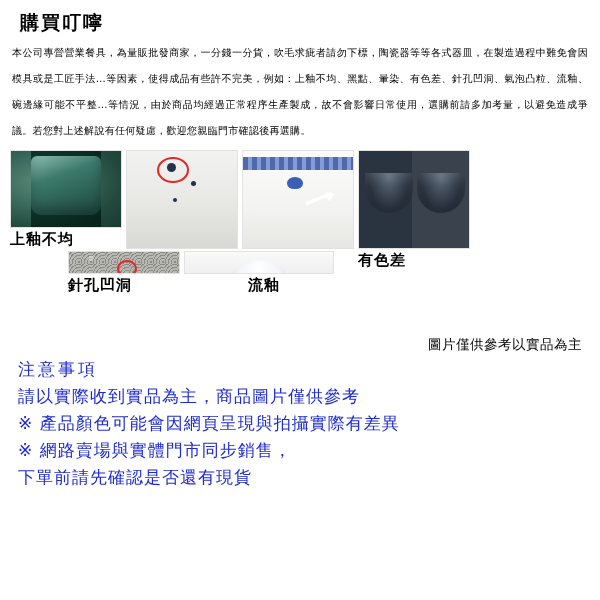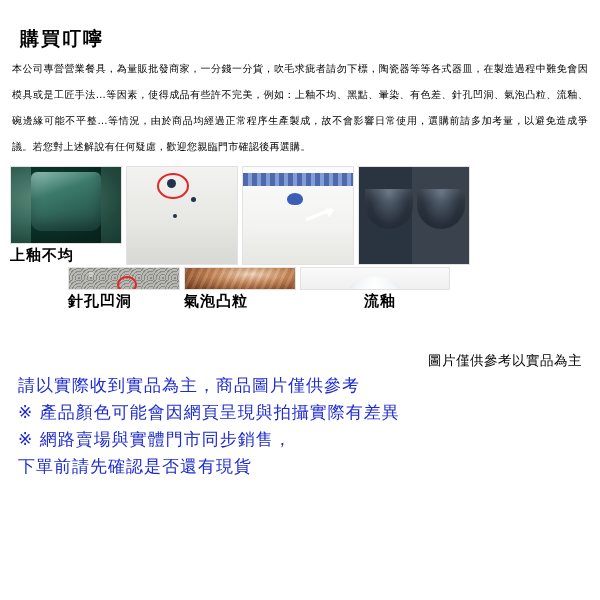--- a/index.html
+++ b/index.html
@@ -12,21 +12,21 @@
     height: 600px;
     font-family: "DejaVu Sans", "Liberation Sans", sans-serif;
     color: #111111;
     overflow: hidden;
   }
   .page {
     position: relative;
     width: 600px;
     height: 448px;
     box-sizing: border-box;
-    padding: 24px 10px 0 10px;
+    padding: 8px 10px 0 10px;
   }
 
   
   .heading {
     font-size: 19px;
     font-weight: bold;
     letter-spacing: 2px;
     color: #000;
     margin: 2px 0 4px 10px;
   }
@@ -238,41 +238,36 @@
     <div class="prow" style="margin-top:2px; margin-left:58px;">
 
       <div class="cell">
         <div class="thumb ph-pin">
           <div class="circle-mark" style="left:48px; top:8px; width:16px; height:13px;"></div>
 
         </div>
         <div class="caption">針孔凹洞</div>
       </div>
 
-      <div class="cell">
-        <div class="thumb ph-bubble">
-          <div class="sheen"></div>
-        </div>
-        <div class="caption">氣泡凸粒</div>
-      </div>
 
       <div class="cell" style="width:150px;">
         <div class="thumb ph-flow" style="width:150px;">
           <div class="cup" style="left:42px;"></div>
 
         </div>
         <div class="caption" style="text-align:center; margin-left:10px;">流釉</div>
       </div>
 
     </div>
 
     <div class="disclaimer" style="top:186px;">圖片僅供參考以實品為主</div>
 
   </div>
 
   <div class="notice">
+    <div class="line title">注意事項</div>
     <div class="line">請以實際收到實品為主，商品圖片僅供參考</div>
     <div class="line">※ 產品顏色可能會因網頁呈現與拍攝實際有差異</div>
     <div class="line">※ 網路賣場與實體門市同步銷售，</div>
     <div class="line">下單前請先確認是否還有現貨</div>
   </div>
 
 </div>
 
 </body></html>

